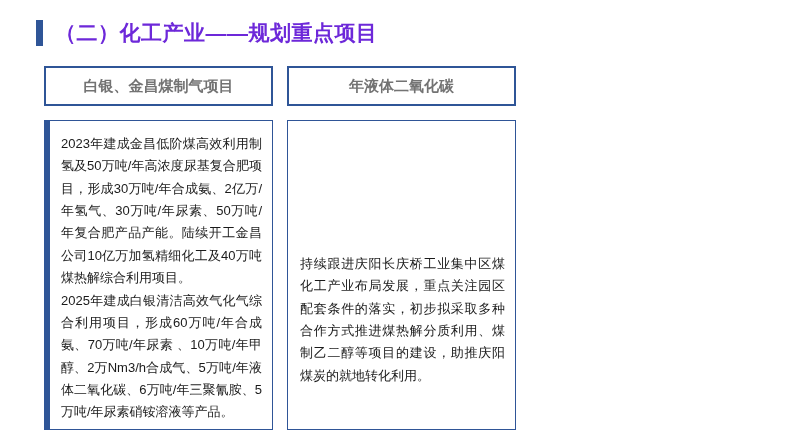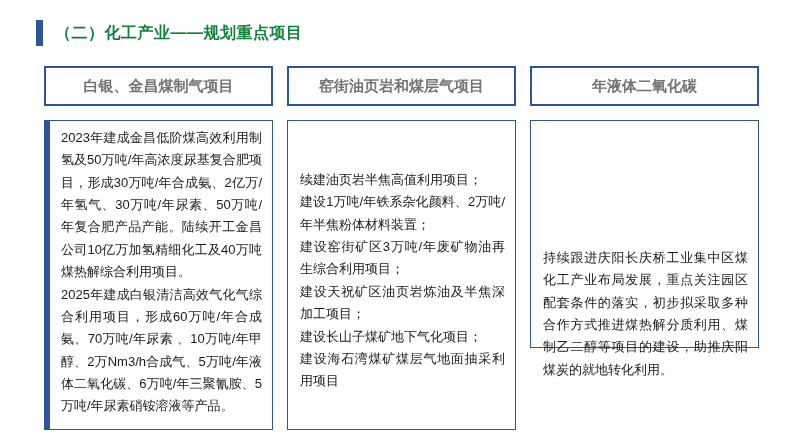--- a/index.html
+++ b/index.html
@@ -28,23 +28,23 @@
     align-items: center;
     height: 30px;
   }
   .header-bar {
     width: 7px;
     height: 26px;
     background: #2f5597;
     margin-right: 12px;
   }
   .header-title {
-    font-size: 16px;
+    font-size: 21px;
     font-weight: bold;
-    color: #15803d;
+    color: #6d28d9;
     letter-spacing: 0.5px;
     white-space: nowrap;
   }
   
   .columns {
     position: absolute;
     left: 44px;
     top: 66px;
     width: 716px;
     display: flex;
@@ -67,21 +67,21 @@
   .col-title {
     font-size: 15px;
     font-weight: bold;
     color: #737373;
     white-space: nowrap;
   }
   .col-body-box {
     margin-top: 14px;
     border: 1px solid #2f5597;
     box-sizing: border-box;
-    padding: 6px 10px 10px 12px;
+    padding: 12px 10px 10px 12px;
     position: relative;
   }
   .col-body-box.accent::before {
     content: "";
     position: absolute;
     left: -1px;
     top: -1px;
     bottom: -1px;
     width: 6px;
     background: #2f5597;
@@ -89,21 +89,21 @@
   .col-body-text {
     font-size: 13px;
     line-height: 1.72;
     color: #1a1a1a;
     text-align: justify;
     word-break: break-all;
     white-space: pre-wrap;
   }
   .col1 .col-body-box { height: 310px; padding-left: 16px; }
   .col2 .col-body-box { height: 310px; }
-  .col3 .col-body-box { height: 228px; }
+  .col3 .col-body-box { height: 310px; }
   .col2 .col-body-text { padding-top: 42px; }
   .col3 .col-body-text { padding-top: 120px; }
 </style>
 </head>
 <body>
 
 <div class="slide">
 
   <div class="header">
     <div class="header-bar"></div>
@@ -115,33 +115,20 @@
     <div class="col col1">
       <div class="col-title-box">
         <div class="col-title">白银、金昌煤制气项目</div>
       </div>
       <div class="col-body-box accent">
         <div class="col-body-text">2023年建成金昌低阶煤高效利用制氢及50万吨/年高浓度尿基复合肥项目，形成30万吨/年合成氨、2亿万/年氢气、30万吨/年尿素、50万吨/年复合肥产品产能。陆续开工金昌公司10亿万加氢精细化工及40万吨煤热解综合利用项目。
 2025年建成白银清洁高效气化气综合利用项目，形成60万吨/年合成氨、70万吨/年尿素 、10万吨/年甲醇、2万Nm3/h合成气、5万吨/年液体二氧化碳、6万吨/年三聚氰胺、5万吨/年尿素硝铵溶液等产品。</div>
       </div>
     </div>
 
-    <div class="col col2">
-      <div class="col-title-box">
-        <div class="col-title">窑街油页岩和煤层气项目</div>
-      </div>
-      <div class="col-body-box">
-        <div class="col-body-text">续建油页岩半焦高值利用项目；
-建设1万吨/年铁系杂化颜料、2万吨/年半焦粉体材料装置；
-建设窑街矿区3万吨/年废矿物油再生综合利用项目；
-建设天祝矿区油页岩炼油及半焦深加工项目；
-建设长山子煤矿地下气化项目；
-建设海石湾煤矿煤层气地面抽采利用项目</div>
-      </div>
-    </div>
 
     <div class="col col3">
       <div class="col-title-box">
         <div class="col-title">年液体二氧化碳</div>
       </div>
       <div class="col-body-box">
         <div class="col-body-text">持续跟进庆阳长庆桥工业集中区煤化工产业布局发展，重点关注园区配套条件的落实，初步拟采取多种合作方式推进煤热解分质利用、煤制乙二醇等项目的建设，助推庆阳煤炭的就地转化利用。</div>
       </div>
     </div>
 

